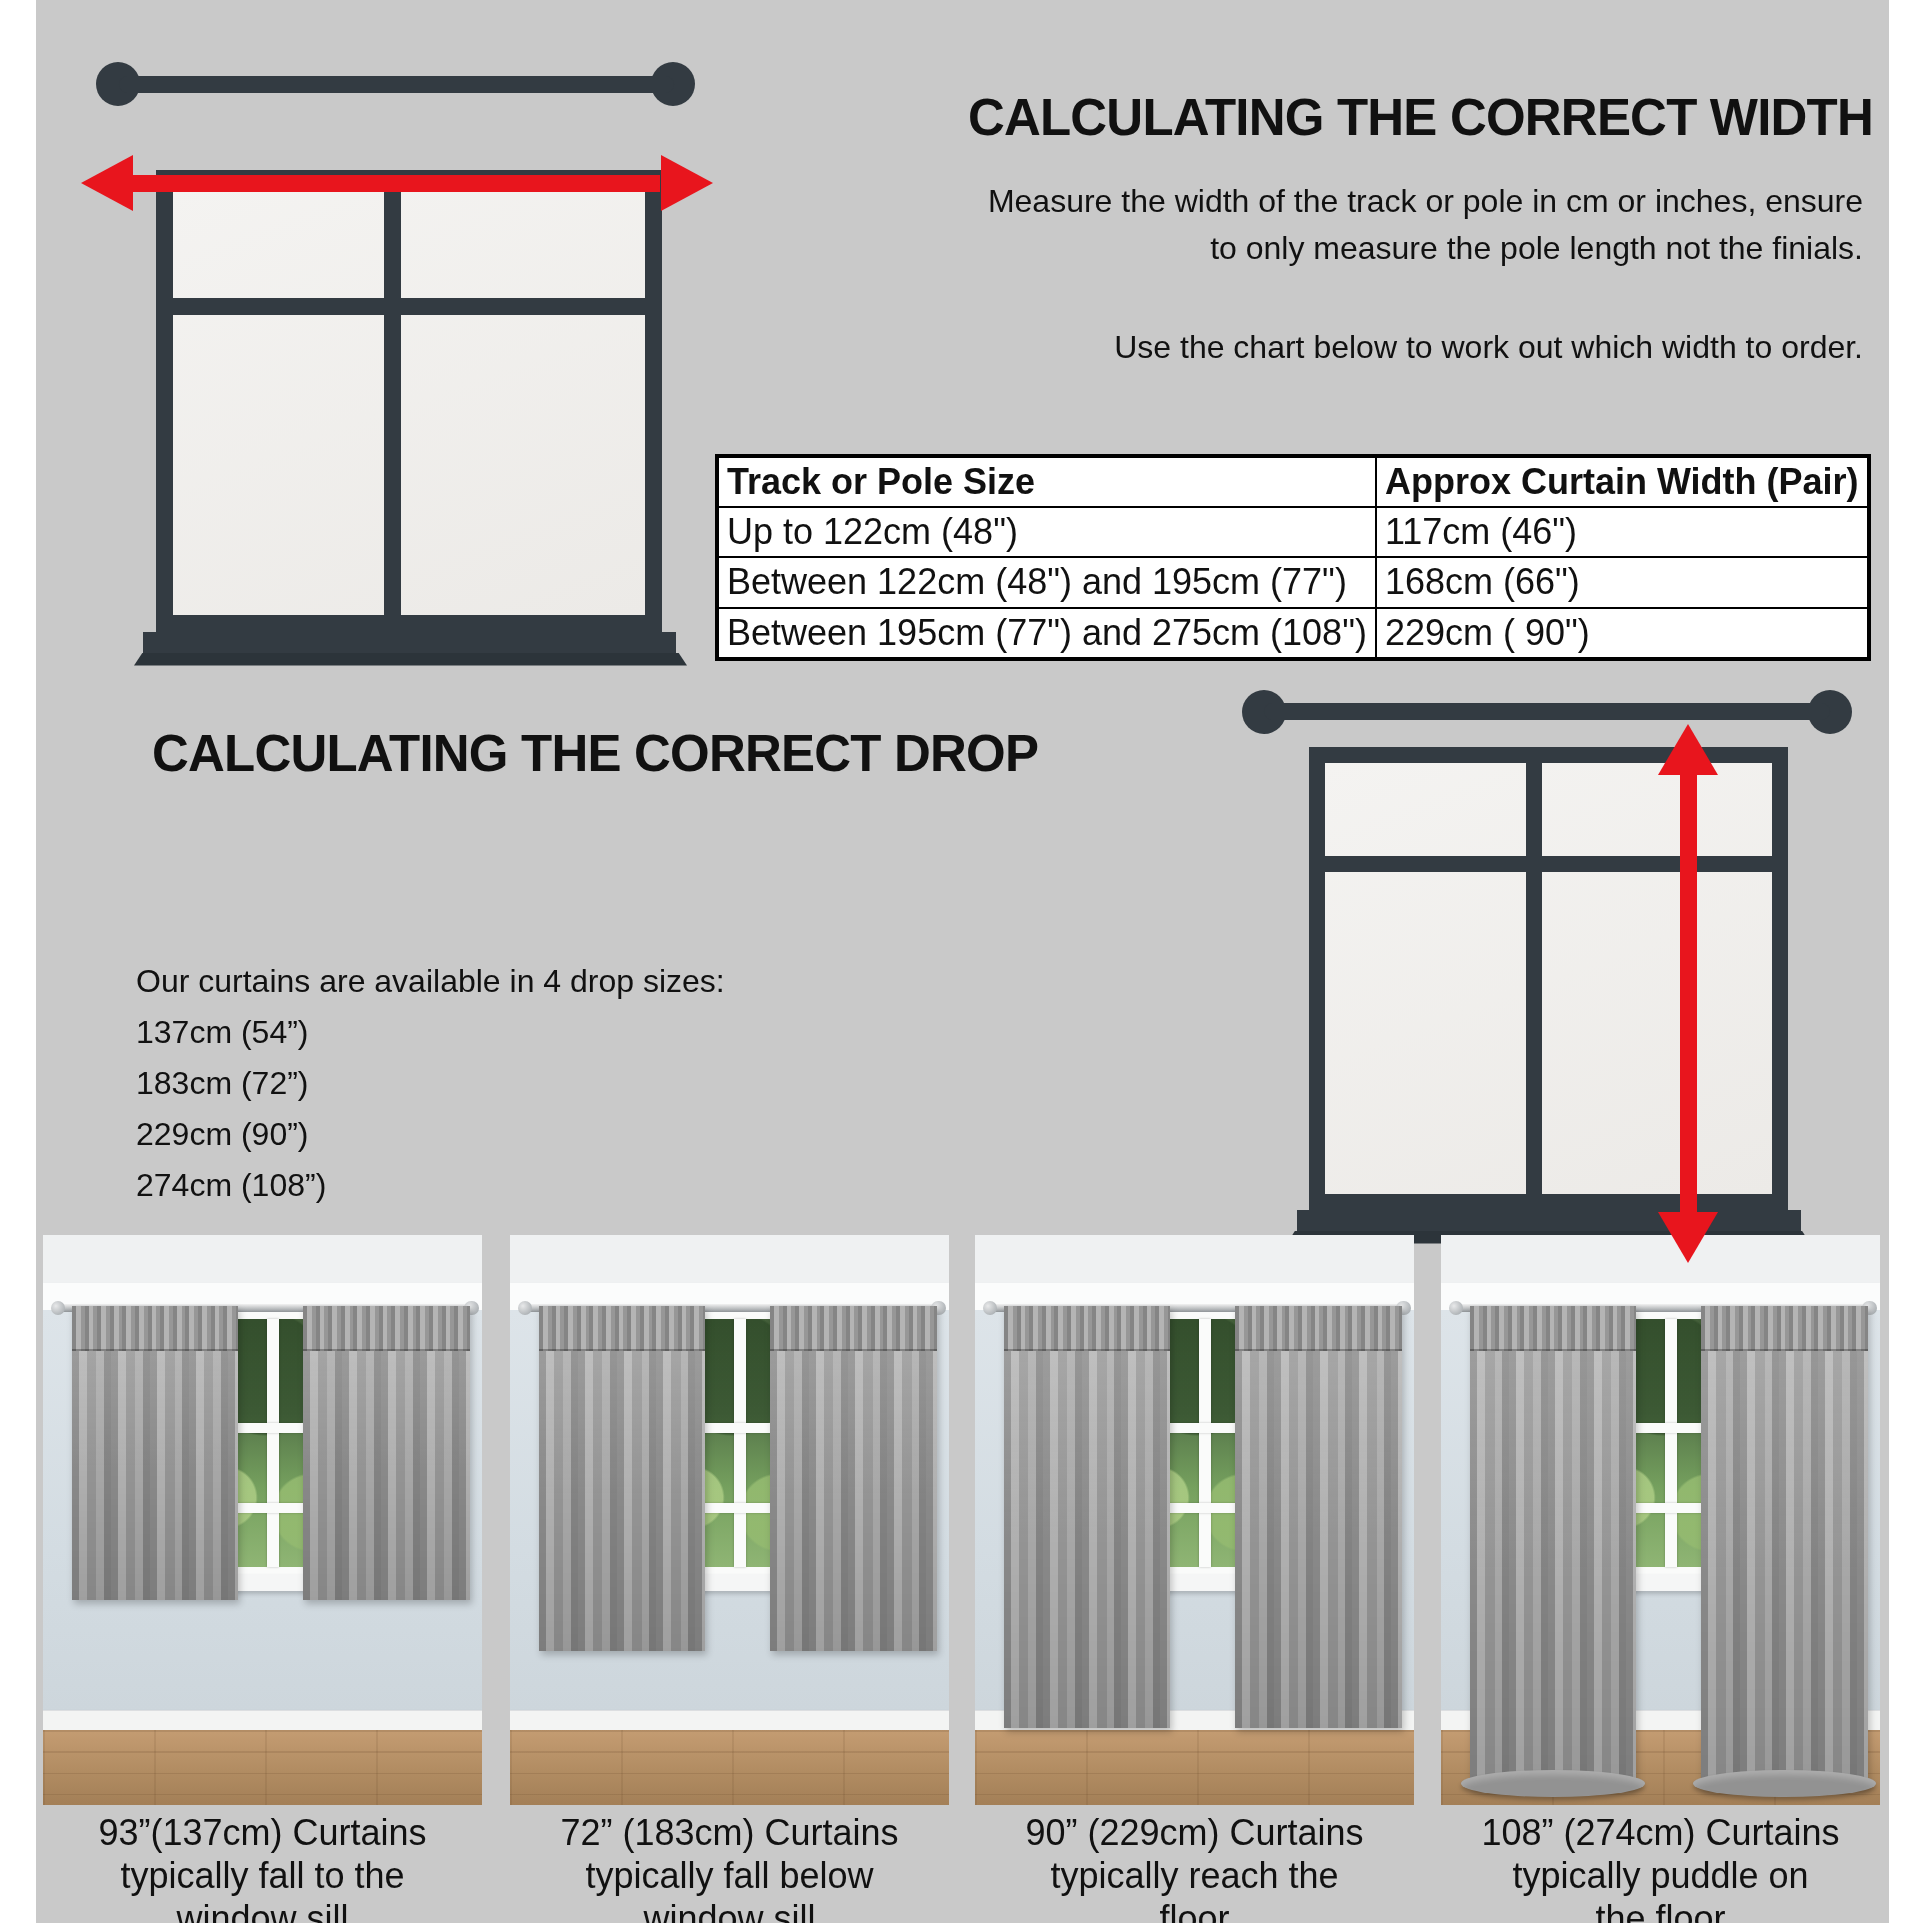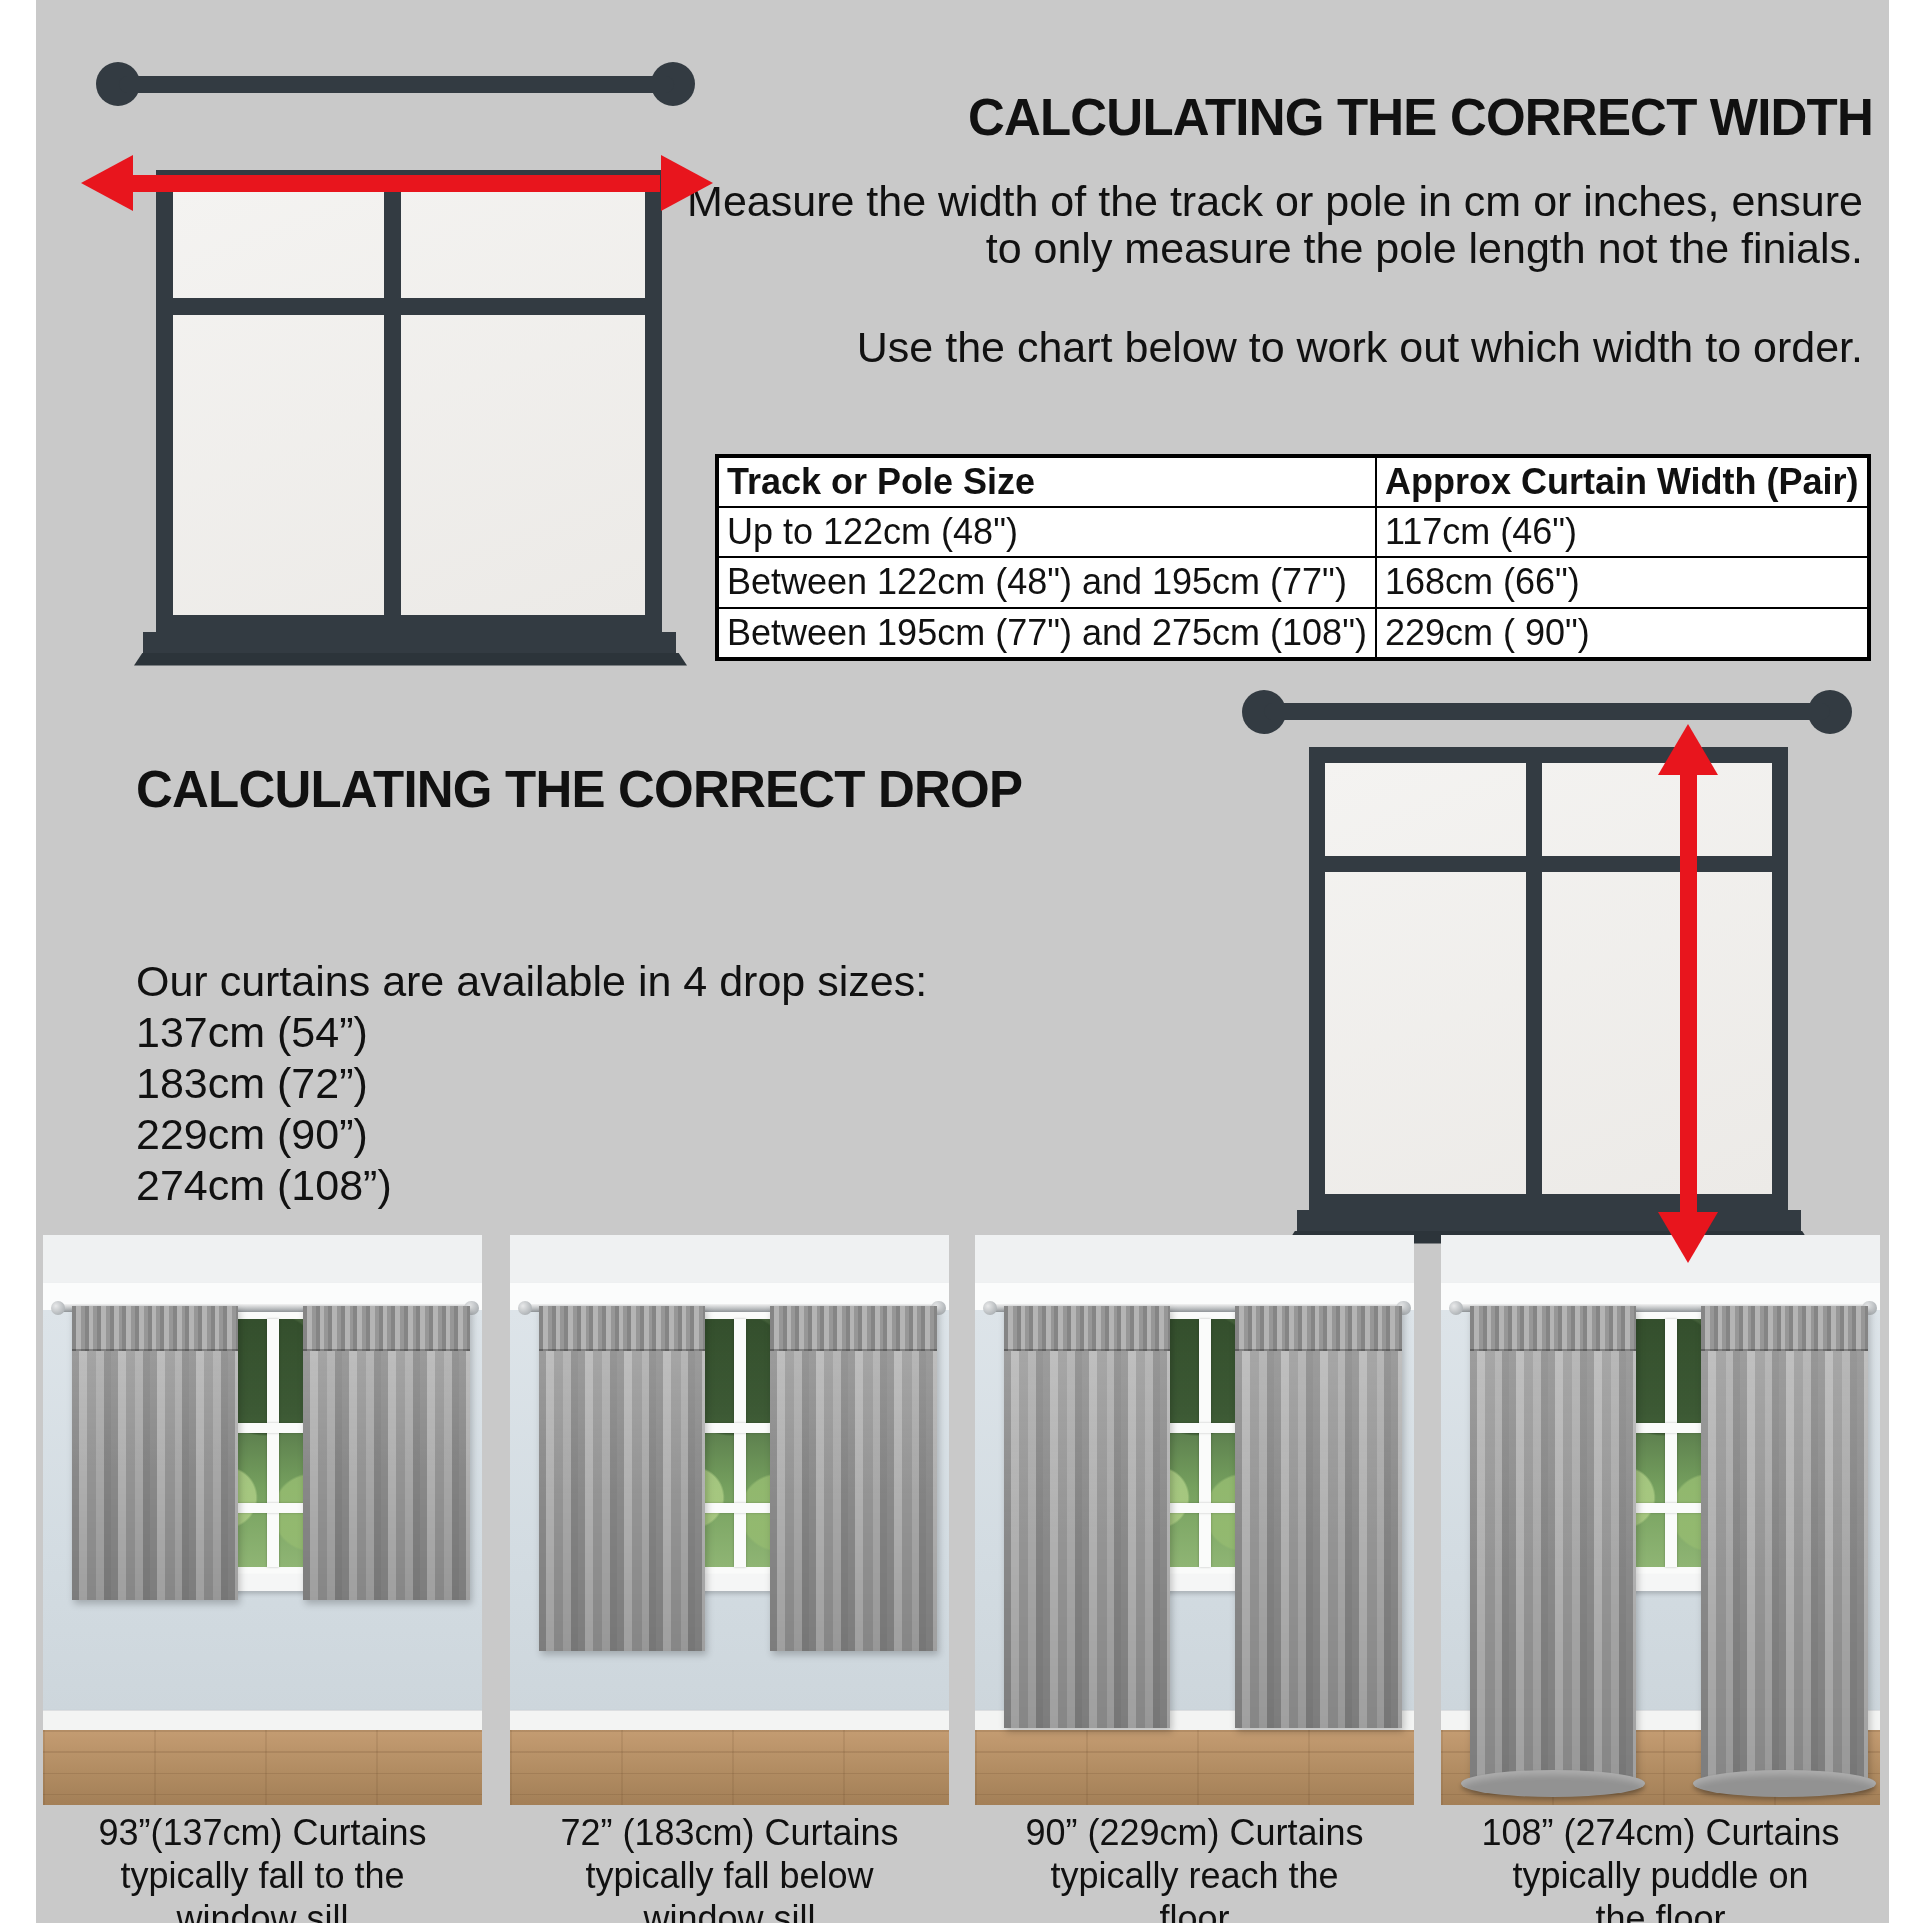--- a/index.html
+++ b/index.html
@@ -2,29 +2,29 @@
 <html style="font-size:12.6px"><head>
 <meta charset="utf-8">
 <style>
   html,body{margin:0;padding:0;background:#ffffff;}
   .page{position:relative;width:1923px;height:1923px;background:#ffffff;overflow:hidden;
         font-family:"Liberation Sans", sans-serif;color:#111;}
   .gray-bg{position:absolute;left:36px;top:0;width:1853px;height:1923px;background:#c9c9c9;}
 
   
   .title{position:absolute;font-weight:bold;font-size:51px;letter-spacing:-0.8px;white-space:nowrap;}
-  .para{position:absolute;font-size:43px;line-height:47px;}
+  .para{position:absolute;font-size:32px;line-height:47px;}
   .para span{display:block;}
   .right-al{text-align:right;}
 
   .title-width{left:909px;top:88px;width:964px;text-align:right;}
   .para-width{right:60px;top:178px;width:1343px;text-align:right;}
   .para-hint{right:60px;top:324px;width:1343px;text-align:right;}
 
-  .title-drop{left:136px;top:724px;margin-top:36px;}
+  .title-drop{left:152px;top:724px;}
   .para-drop{left:136px;top:810px;}
   .para-sizes{left:136px;top:956px;line-height:51px;}
 
   
   table.size-table{position:absolute;left:715px;top:454px;width:1136px;border-collapse:collapse;
         background:#ffffff;border:4px solid #000;}
   .size-table th,.size-table td{border:2.4px solid #000;font-size:36px;height:45px;
         padding:1.6px 8px;text-align:left;vertical-align:middle;white-space:nowrap;}
   .size-table th{font-weight:bold;}
   .size-table .c1{width:668px;}

